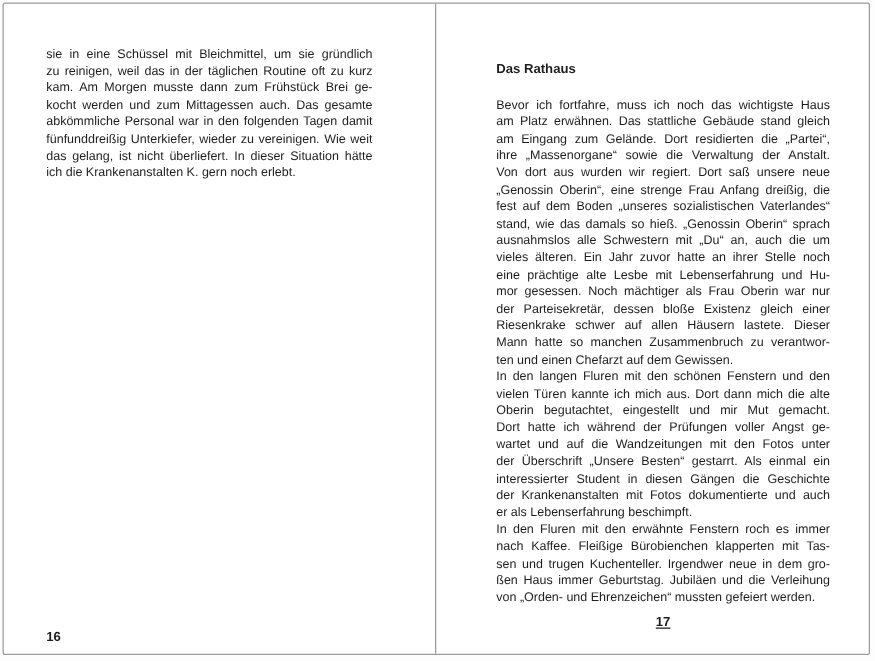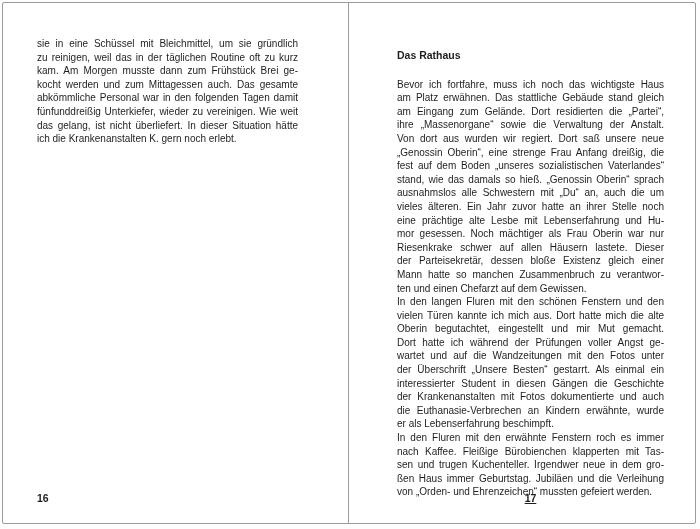--- a/index.html
+++ b/index.html
@@ -74,20 +74,21 @@
   }
   .pagenum {
     position: absolute;
     top: 489px;
     font-size: 10.5px;
     font-weight: bold;
     line-height: 12px;
   }
   .pagenum-left {
     left: 34px;
+    margin-top: 12px;
   }
   .pagenum-right {
     left: 394px;
     width: 267px;
     text-align: center;
     text-decoration: underline;
   }
 </style>
 </head>
 <body>
@@ -121,35 +122,34 @@
             <div class="line">am Eingang zum Gelände. Dort residierten die „Partei“,</div>
             <div class="line">ihre „Massenorgane“ sowie die Verwaltung der Anstalt.</div>
             <div class="line">Von dort aus wurden wir regiert. Dort saß unsere neue</div>
             <div class="line">„Genossin Oberin“, eine strenge Frau Anfang dreißig, die</div>
             <div class="line">fest auf dem Boden „unseres sozialistischen Vaterlandes“</div>
             <div class="line">stand, wie das damals so hieß. „Genossin Oberin“ sprach</div>
             <div class="line">ausnahmslos alle Schwestern mit „Du“ an, auch die um</div>
             <div class="line">vieles älteren. Ein Jahr zuvor hatte an ihrer Stelle noch</div>
             <div class="line">eine prächtige alte Lesbe mit Lebenserfahrung und Hu-</div>
             <div class="line">mor gesessen. Noch mächtiger als Frau Oberin war nur</div>
+            <div class="line">der Parteisekretär, dessen bloße Existenz gleich einer</div>
             <div class="line">Riesenkrake schwer auf allen Häusern lastete. Dieser</div>
-            <div class="line">der Parteisekretär, dessen bloße Existenz gleich einer</div>
             <div class="line">Mann hatte so manchen Zusammenbruch zu verantwor-</div>
             <div class="line last">ten und einen Chefarzt auf dem Gewissen.</div>
           </div>
           <div class="para">
             <div class="line">In den langen Fluren mit den schönen Fenstern und den</div>
-            <div class="line">vielen Türen kannte ich mich aus. Dort hatte mich die alte</div>
+            <div class="line">vielen Türen kannte ich mich aus. Dort dann mich die alte</div>
             <div class="line">Oberin begutachtet, eingestellt und mir Mut gemacht.</div>
             <div class="line">Dort hatte ich während der Prüfungen voller Angst ge-</div>
             <div class="line">wartet und auf die Wandzeitungen mit den Fotos unter</div>
             <div class="line">der Überschrift „Unsere Besten“ gestarrt. Als einmal ein</div>
             <div class="line">interessierter Student in diesen Gängen die Geschichte</div>
             <div class="line">der Krankenanstalten mit Fotos dokumentierte und auch</div>
-            <div class="line">die Euthanasie-Verbrechen an Kindern erwähnte, wurde</div>
             <div class="line last">er als Lebenserfahrung beschimpft.</div>
           </div>
           <div class="para">
             <div class="line">In den Fluren mit den erwähnte Fenstern roch es immer</div>
             <div class="line">nach Kaffee. Fleißige Bürobienchen klapperten mit Tas-</div>
             <div class="line">sen und trugen Kuchenteller. Irgendwer neue in dem gro-</div>
             <div class="line">ßen Haus immer Geburtstag. Jubiläen und die Verleihung</div>
             <div class="line last">von „Orden- und Ehrenzeichen“ mussten gefeiert werden.</div>
           </div>
         </div>

